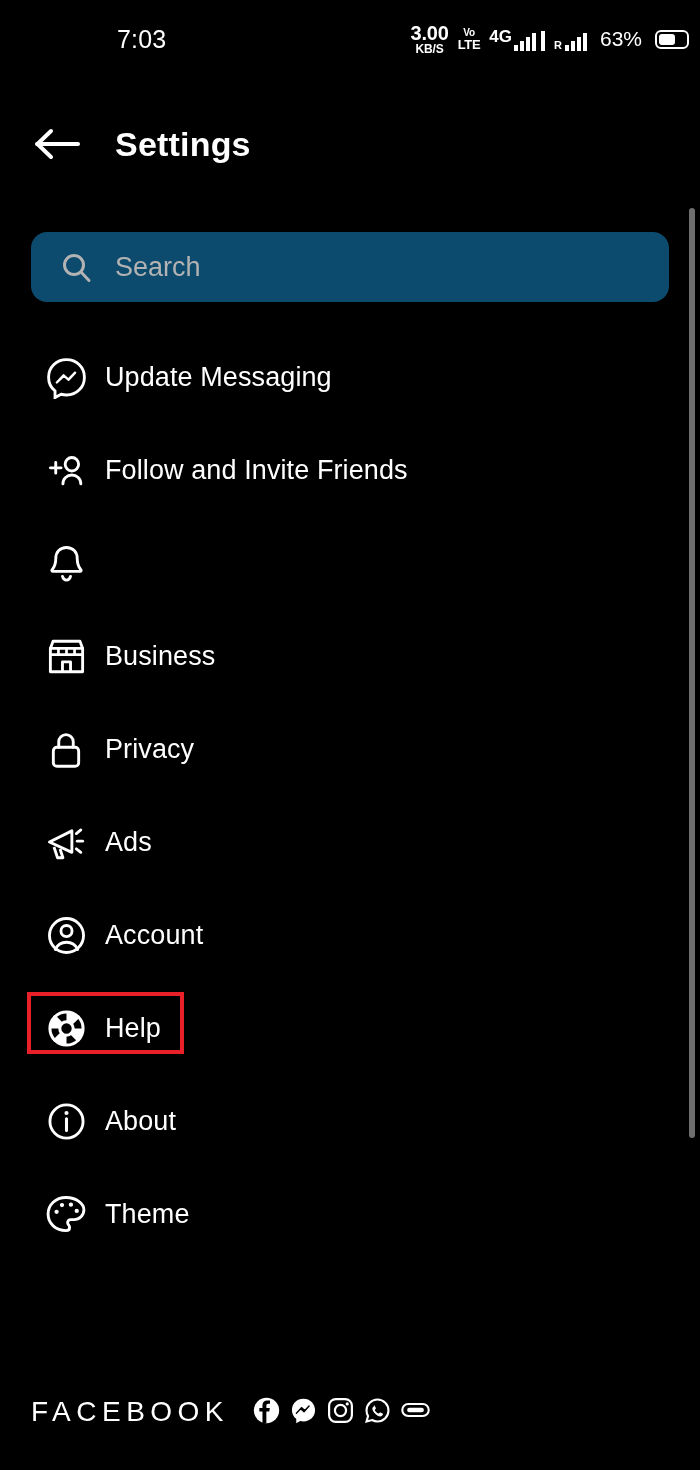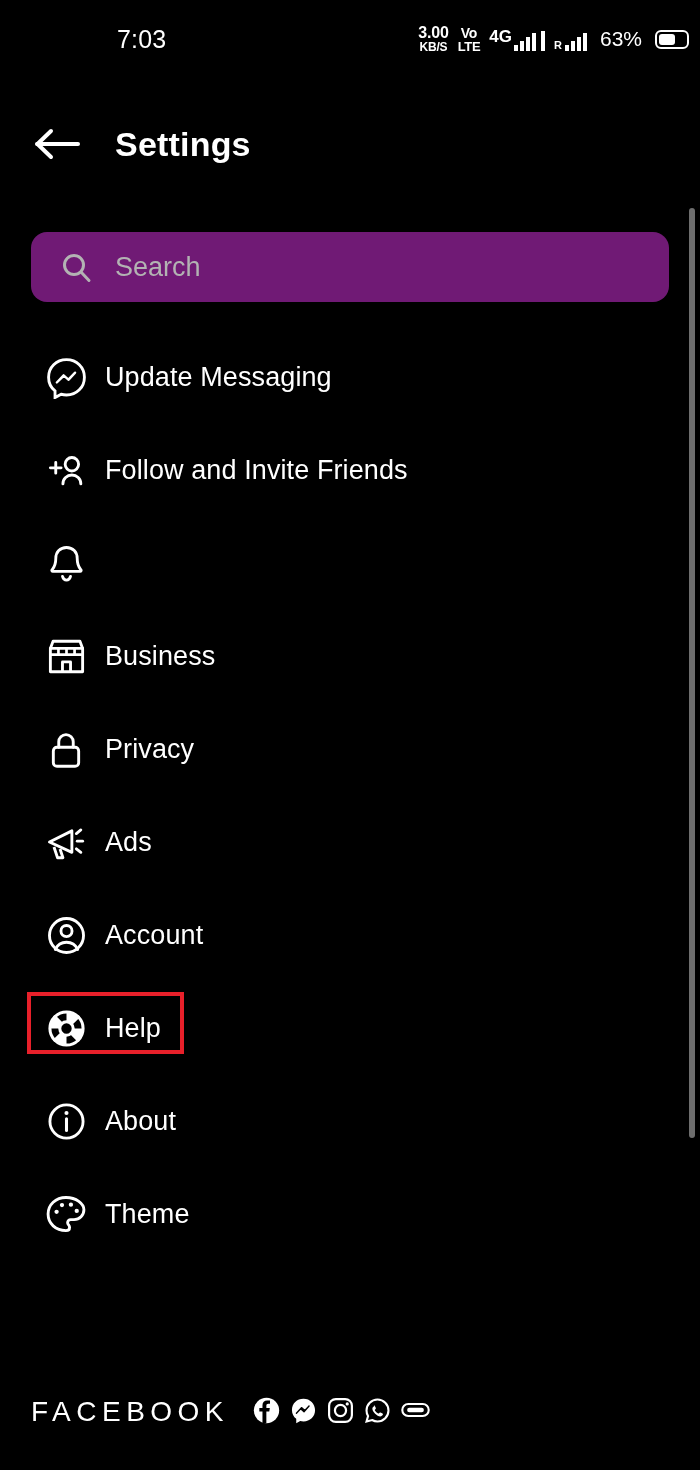--- a/index.html
+++ b/index.html
@@ -40,31 +40,31 @@
     align-items: center;
     gap: 9px;
   }
   .netspeed {
     display: flex;
     flex-direction: column;
     align-items: center;
     line-height: 1.0;
     font-weight: bold;
   }
-  .netspeed .sp-val { font-size: 16px; letter-spacing: -0.2px; }
+  .netspeed .sp-val { font-size: 20px; letter-spacing: -0.2px; }
   .netspeed .sp-unit { font-size: 12px; letter-spacing: -0.2px; }
 
   .volte {
     display: flex;
     flex-direction: column;
     align-items: center;
     line-height: 1.0;
     font-weight: bold;
   }
-  .volte .v-top { font-size: 14px; letter-spacing: -0.3px; }
+  .volte .v-top { font-size: 10px; letter-spacing: -0.3px; }
   .volte .v-bot { font-size: 13px; letter-spacing: -0.3px; }
 
   .sig-group {
     display: flex;
     align-items: flex-end;
     gap: 2px;
     height: 24px;
   }
   .sig-label-4g {
     font-size: 17px;
@@ -131,21 +131,21 @@
     letter-spacing: 0.2px;
   }
 
   
   .searchbar {
     position: absolute;
     left: 31px;
     top: 232px;
     width: 638px;
     height: 70px;
-    background: #701a75;
+    background: #0c4a6e;
     border-radius: 16px;
     display: flex;
     align-items: center;
     box-sizing: border-box;
     cursor: text;
   }
   .search-icon { margin-left: 30px; display:flex; }
   .search-placeholder {
     margin-left: 23px;
     font-size: 27px;

